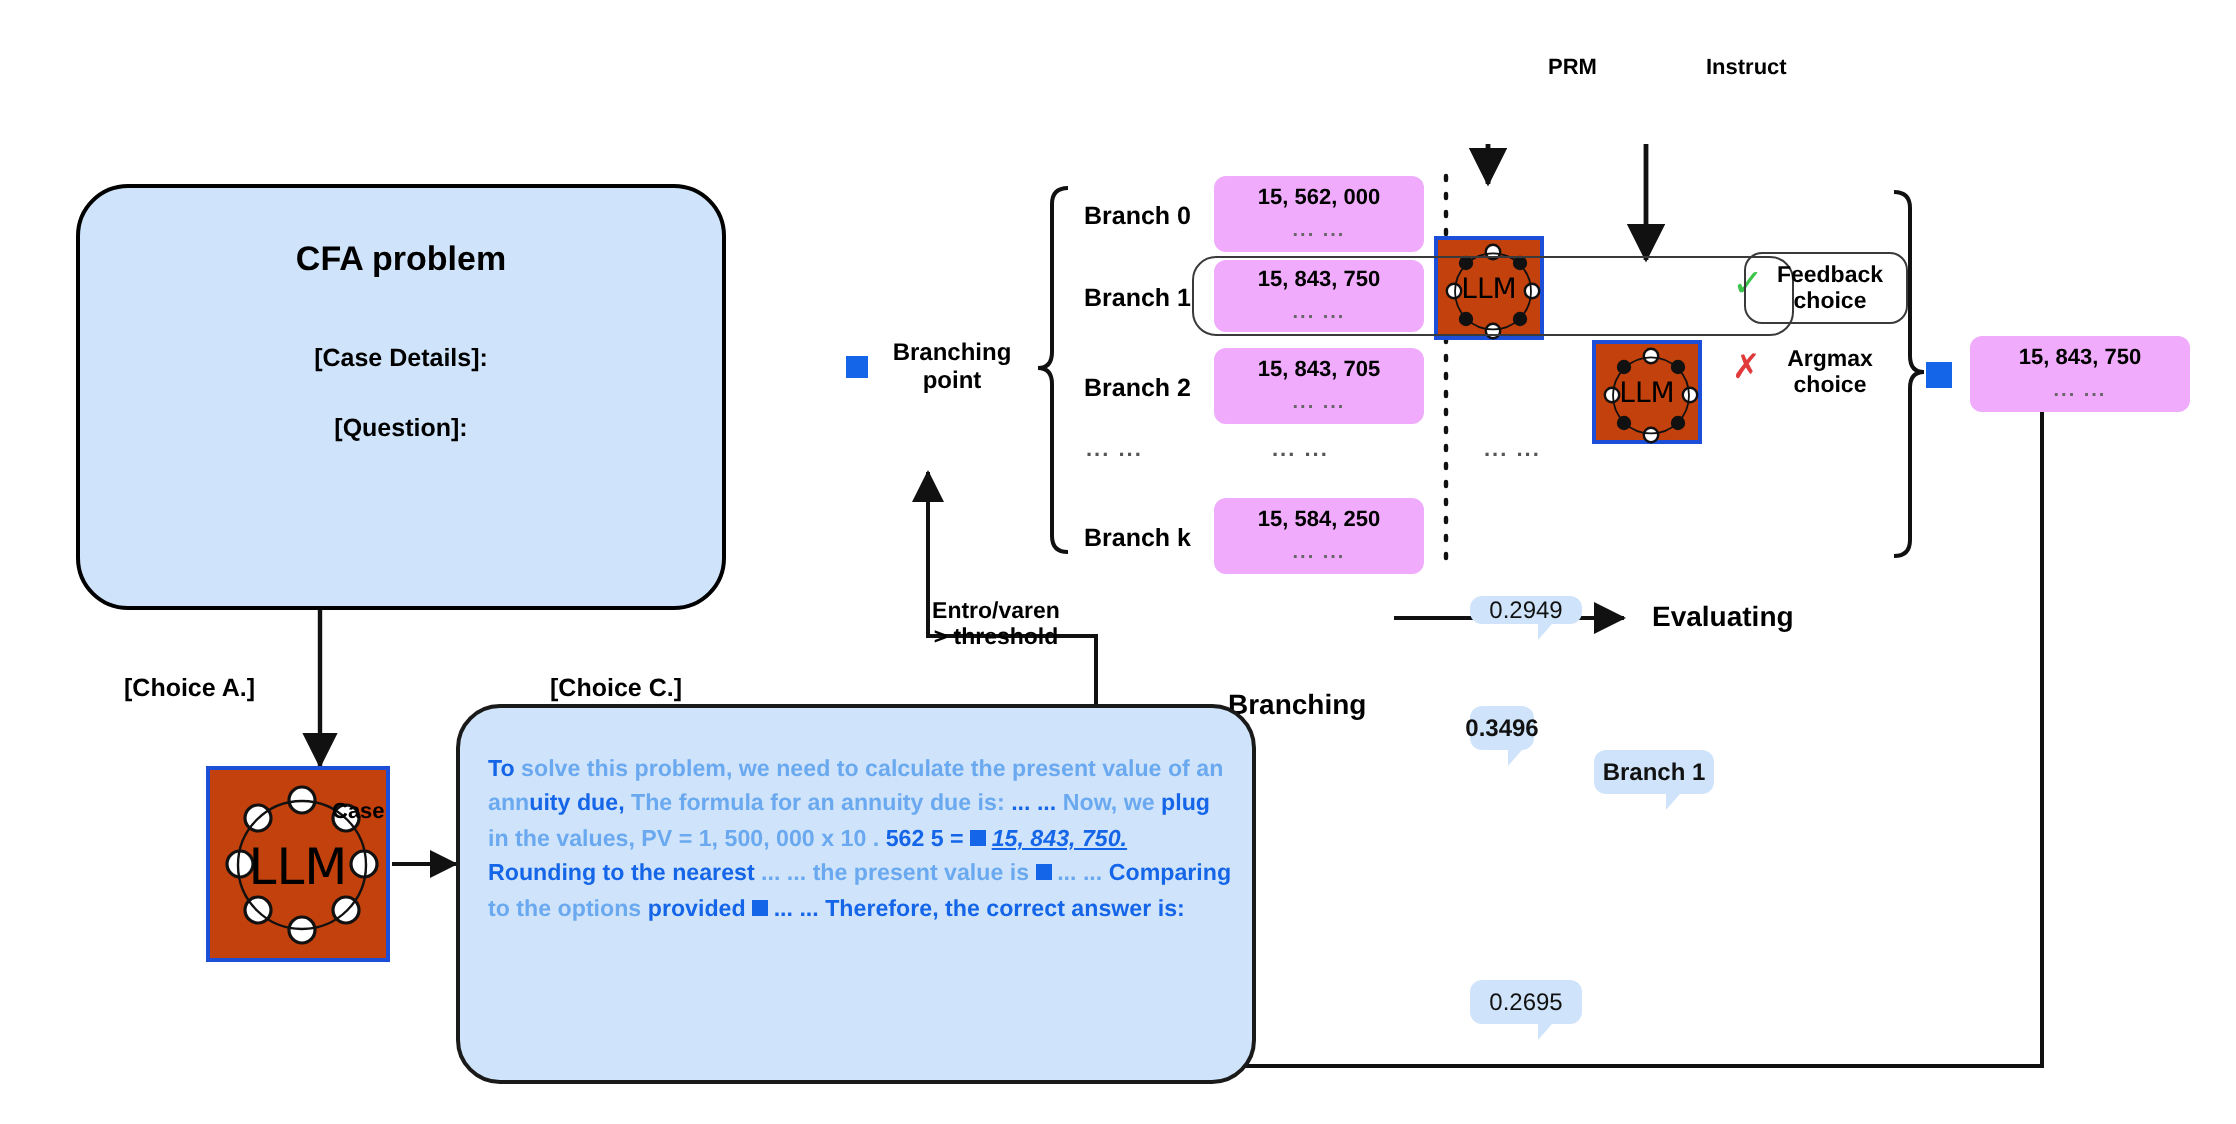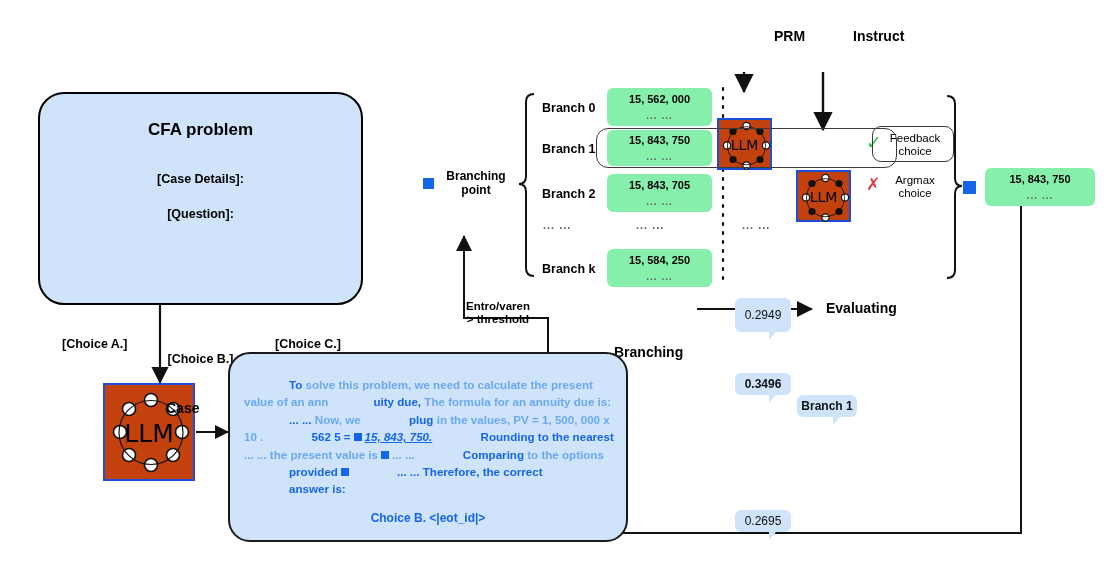--- a/index.html
+++ b/index.html
@@ -1,47 +1,47 @@
 <!DOCTYPE html>
 <html><head>
 <meta charset="utf-8">
 <style>
   html,body{margin:0;padding:0;background:#fff;}
   body{width:1118px;height:562px;position:relative;overflow:hidden;
        font-family:"Liberation Sans","DejaVu Sans",sans-serif;}
   .abs{position:absolute;}
-  .blue-box{background:#86efac;border-radius:6px;box-sizing:border-box;
+  .blue-box{background:#f0abfc;border-radius:6px;box-sizing:border-box;
             display:flex;flex-direction:column;align-items:center;justify-content:center;}
   .bb-main{font-weight:bold;font-size:11px;color:#000;line-height:1.1;}
   .bb-dots{font-weight:bold;font-size:10px;color:#666;letter-spacing:1px;margin-top:5px;}
   .branch-label{font-weight:bold;font-size:12.5px;color:#000;
                 display:flex;align-items:center;}
   .bubble{background:#cfe4fa;border-radius:6px;display:flex;align-items:center;
           justify-content:center;font-size:12px;color:#111;position:relative;}
   .bubble.bold{font-weight:bold;}
   .bubble .tail{position:absolute;left:60%;top:100%;width:0;height:0;
       border-left:7px solid #cfe4fa;border-bottom:8px solid transparent;
       border-right:3px solid transparent;}
   .dots-plain{font-weight:bold;font-size:11px;color:#555;letter-spacing:1px;}
   .cfa-card{background:#cfe4fa;border:2.5px solid #000;border-radius:26px;box-sizing:border-box;}
   .cfa-title{font-weight:bold;font-size:17px;text-align:center;color:#000;}
   .cfa-txt{font-weight:bold;font-size:12.5px;color:#000;white-space:nowrap;}
   .resp-card{background:#cfe4fa;border:2px solid #1a1a1a;border-radius:22px;box-sizing:border-box;}
   .llm-box{border:2px solid #1d4ed8;box-sizing:border-box;background:#c2410c;position:relative;}
   .llm-txt{position:absolute;left:0;right:0;text-align:center;
            font-family:"DejaVu Sans",sans-serif;color:#000;}
-  .tag{font-weight:bold;font-size:14px;color:#000;}
+  .tag{font-weight:bold;font-size:11px;color:#000;}
   .sq{background:#1565e8;}
   .sect-lbl{font-weight:bold;font-size:14px;color:#000;}
   .thr{font-weight:bold;font-size:11.5px;color:#000;text-align:center;line-height:1.15;}
   .fb-box{border:1.5px solid #3a3a3a;border-radius:9px;box-sizing:border-box;background:transparent;}
-  .choice-lbl{font-weight:normal;font-size:11.5px;color:#000;text-align:center;line-height:1.12;}
+  .choice-lbl{font-weight:bold;font-size:11.5px;color:#000;text-align:center;line-height:1.12;}
   .hl-box{border:1.5px solid #3a3a3a;border-radius:12px;box-sizing:border-box;background:transparent;}
   .rtext{font-size:11.6px;line-height:17.4px;font-weight:bold;}
-  .c-dark{color:#1565e8;margin-left:45px;}
+  .c-dark{color:#1565e8;}
   .c-light{color:#6aa9f0;}
   .c-ul{color:#1565e8;text-decoration:underline;font-style:italic;}
   .isq{display:inline-block;width:8px;height:8px;background:#1565e8;
        vertical-align:baseline;margin:0 3px;}
   .final{font-size:12px;font-weight:bold;color:#1565e8;text-align:center;}
   svg{position:absolute;left:0;top:0;overflow:visible;pointer-events:none;}
 </style>
 </head>
 <body>
 
@@ -80,21 +80,20 @@
   <path d="M548,352 L548,318 L464,318 L464,236" fill="none" stroke="#111" stroke-width="2" marker-end="url(#ah)"></path>
 
   <line x1="548" y1="370" x2="548" y2="400" stroke="#111" stroke-width="1.6"></line>
 </svg>
 
 <div class="cfa-card abs" style="left:38px;top:92px;width:325px;height:213px;">
   <div class="cfa-title abs" style="left:0;right:0;top:26px;">CFA problem</div>
   <div class="cfa-txt abs" style="left:0;right:0;top:78px;text-align:center;">[Case Details]:</div>
   <div class="cfa-txt abs" style="left:0;right:0;top:113px;text-align:center;">[Question]:</div>
   <div class="cfa-txt abs" style="left:22px;top:243px;">[Choice A.]</div>
-  <div class="cfa-txt abs" style="left:0;right:0;top:258px;text-align:center;">[Choice B.]</div>
   <div class="cfa-txt abs" style="right:20px;top:243px;">[Choice C.]</div>
 </div>
 
 <div class="llm-box abs" style="left:103px;top:383px;width:92px;height:98px;">
   <svg width="92" height="98">
     <circle cx="46" cy="15" r="6.5" fill="#fff" stroke="#111" stroke-width="1.6"></circle>
     <circle cx="68" cy="24" r="6.5" fill="#fff" stroke="#111" stroke-width="1.6"></circle>
     <circle cx="77" cy="47" r="6.5" fill="#fff" stroke="#111" stroke-width="1.6"></circle>
     <circle cx="68" cy="70" r="6.5" fill="#fff" stroke="#111" stroke-width="1.6"></circle>
     <circle cx="46" cy="80" r="6.5" fill="#fff" stroke="#111" stroke-width="1.6"></circle>
@@ -142,31 +141,31 @@
 <div class="sq abs" style="left:423px;top:178px;width:11px;height:11px;"></div>
 <div class="abs" style="left:440px;top:170px;width:72px;text-align:center;font-weight:bold;font-size:12px;line-height:1.15;">Branching point</div>
 
 <div class="hl-box abs" style="left:596px;top:128px;width:301px;height:40px;"></div>
 
 <div class="branch-label abs" style="left:542px;top:90px;height:36px;">Branch 0</div>
 <div class="blue-box abs" style="left:607px;top:88px;width:105px;height:38px;">
   <div class="bb-main">15, 562, 000</div>
   <div class="bb-dots">... ...</div>
 </div>
-<div class="bubble abs" style="left:735px;top:96px;width:56px;height:34px;">
+<div class="bubble abs" style="left:735px;top:96px;width:56px;height:14px;">
   <span>0.2949</span>
   <span class="tail"></span>
 </div>
 
 <div class="branch-label abs" style="left:542px;top:132px;height:34px;">Branch 1</div>
 <div class="blue-box abs" style="left:607px;top:130px;width:105px;height:36px;">
   <div class="bb-main">15, 843, 750</div>
   <div class="bb-dots">... ...</div>
 </div>
-<div class="bubble bold abs" style="left:735px;top:137px;width:56px;height:22px;">
+<div class="bubble bold abs" style="left:735px;top:137px;width:32px;height:22px;">
   <span>0.3496</span>
   <span class="tail"></span>
 </div>
 <div class="bubble bold abs" style="left:797px;top:137px;width:60px;height:22px;">
   <span>Branch 1</span>
   <span class="tail"></span>
 </div>
 
 <div class="branch-label abs" style="left:542px;top:176px;height:36px;">Branch 2</div>
 <div class="blue-box abs" style="left:607px;top:174px;width:105px;height:38px;">
@@ -220,14 +219,13 @@
 
 <div class="resp-card abs" style="left:228px;top:352px;width:400px;height:190px;">
   <div class="rtext abs" style="left:14px;top:22px;width:374px;">
     <span class="c-dark">To</span><span class="c-light"> solve this problem, we need to calculate the present value of an</span>
     <span class="c-light">ann</span><span class="c-dark">uity due,</span><span class="c-light"> The formula for an annuity due is:</span> <span class="c-dark">... ...</span> <span class="c-light"> Now, we</span>
     <span class="c-dark">plug</span><span class="c-light"> in the values, PV =  1, 500, 000 x 10 . </span><span class="c-dark">562 5 =</span><span class="isq"></span><span class="c-ul">15, 843, 750.</span>
     <span class="c-dark">Rounding to the nearest</span><span class="c-light"> ... ... the present value is</span><span class="isq"></span><span class="c-light">... ...</span>
     <span class="c-dark">Comparing</span><span class="c-light"> to the options </span><span class="c-dark">provided</span><span class="isq"></span><span class="c-dark">... ... Therefore, the correct</span>
     <span class="c-dark">answer is:</span>
   </div>
-  <div class="final abs" style="left:0;right:0;top:157px;">Choice B.  &lt;|eot_id|&gt;</div>
 </div>
 
 </body></html>

